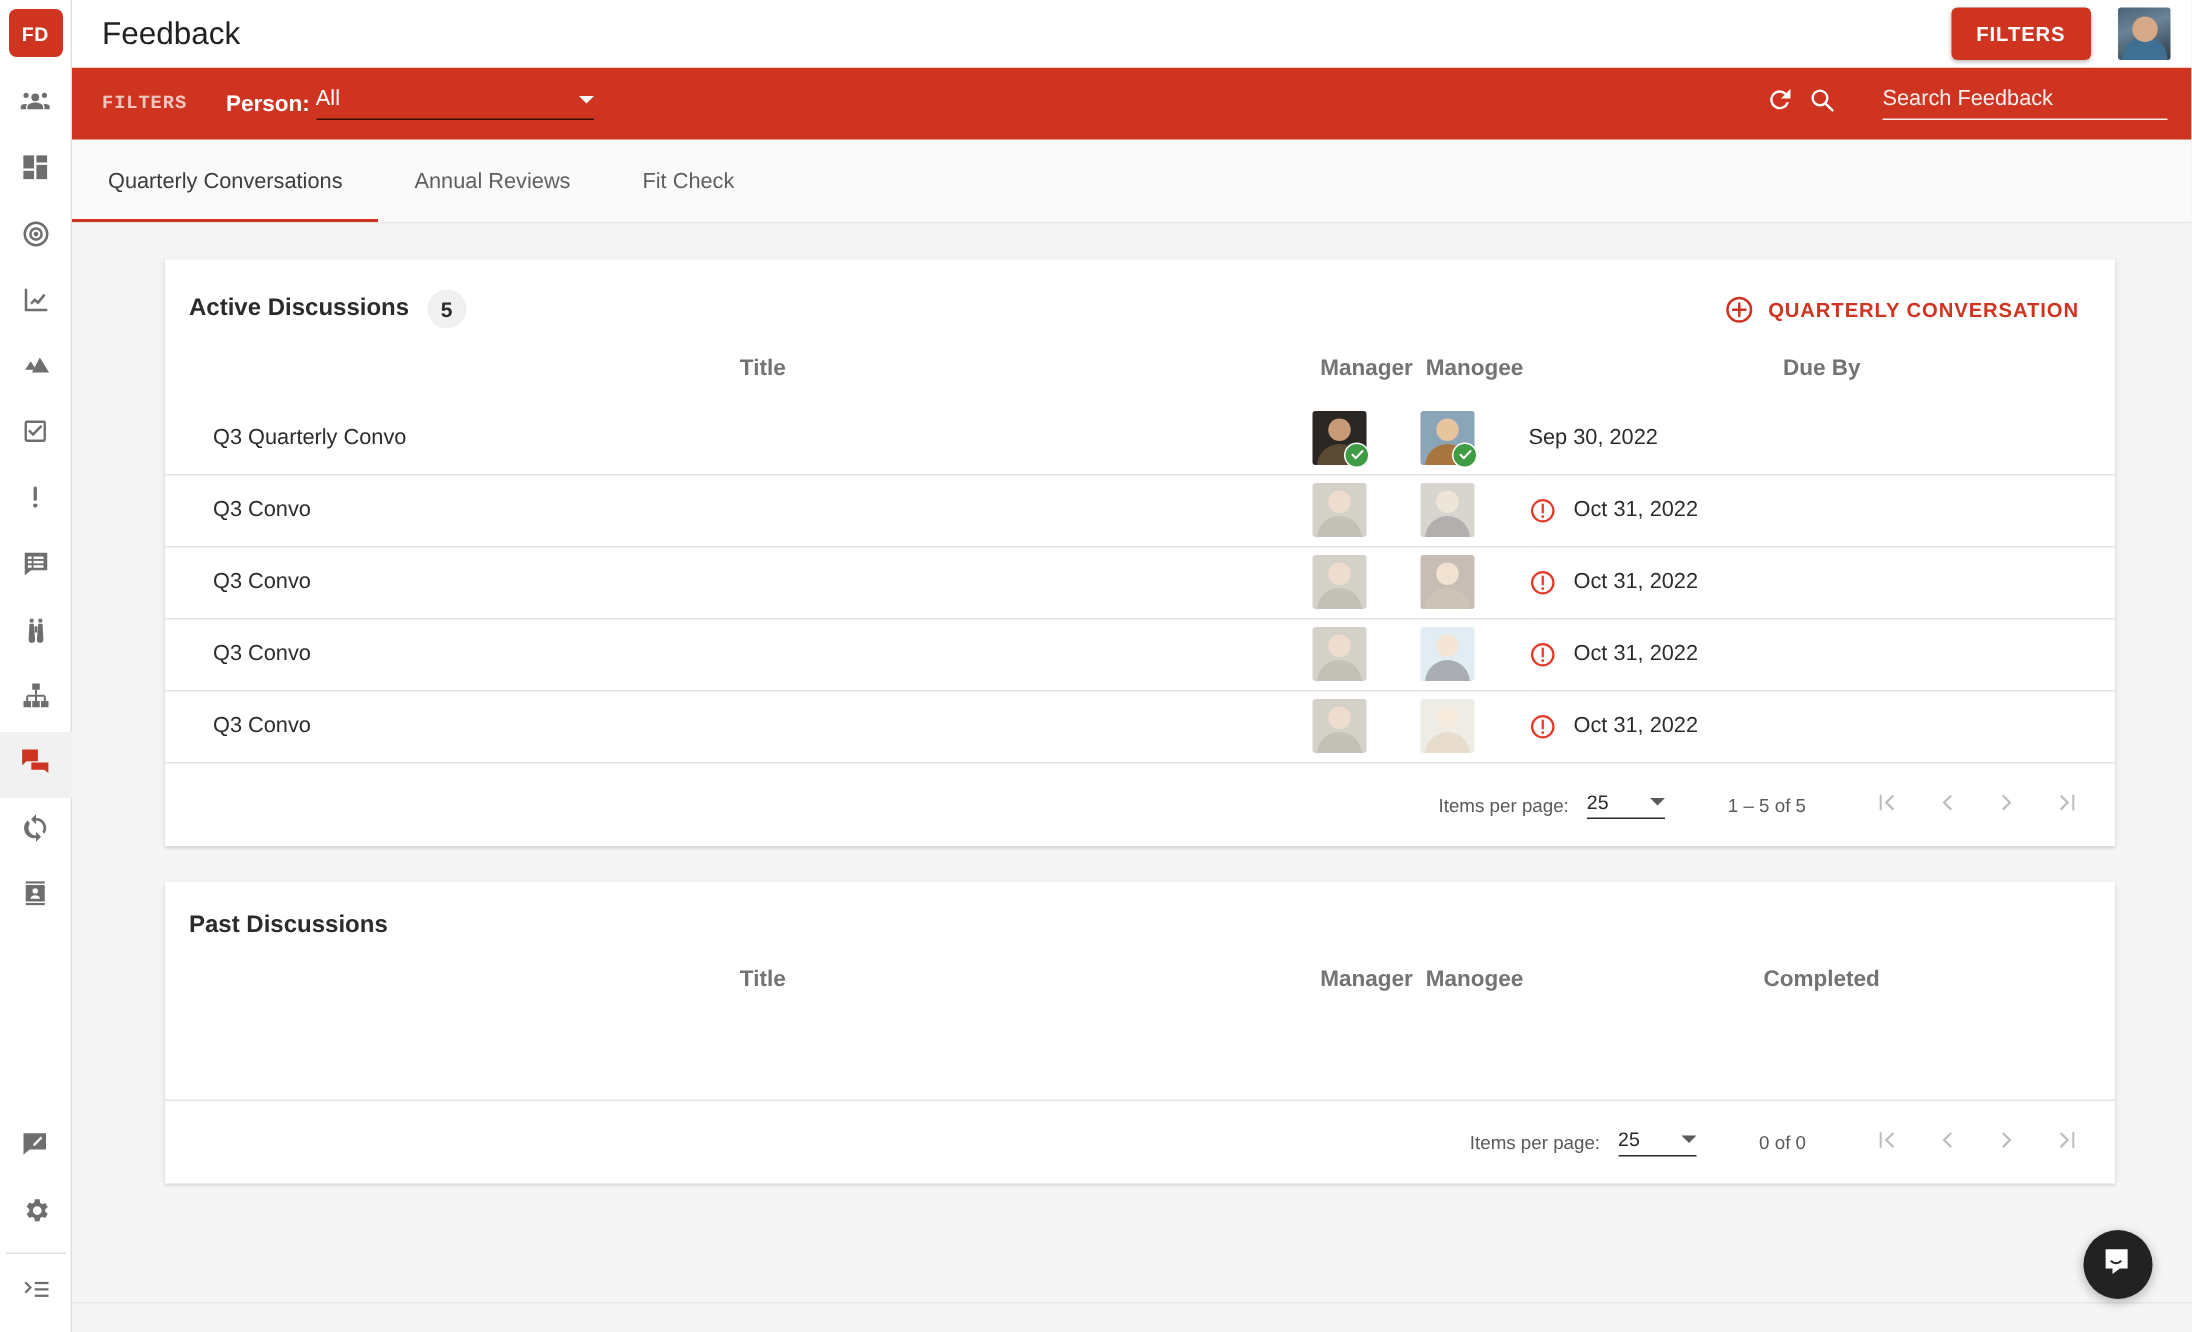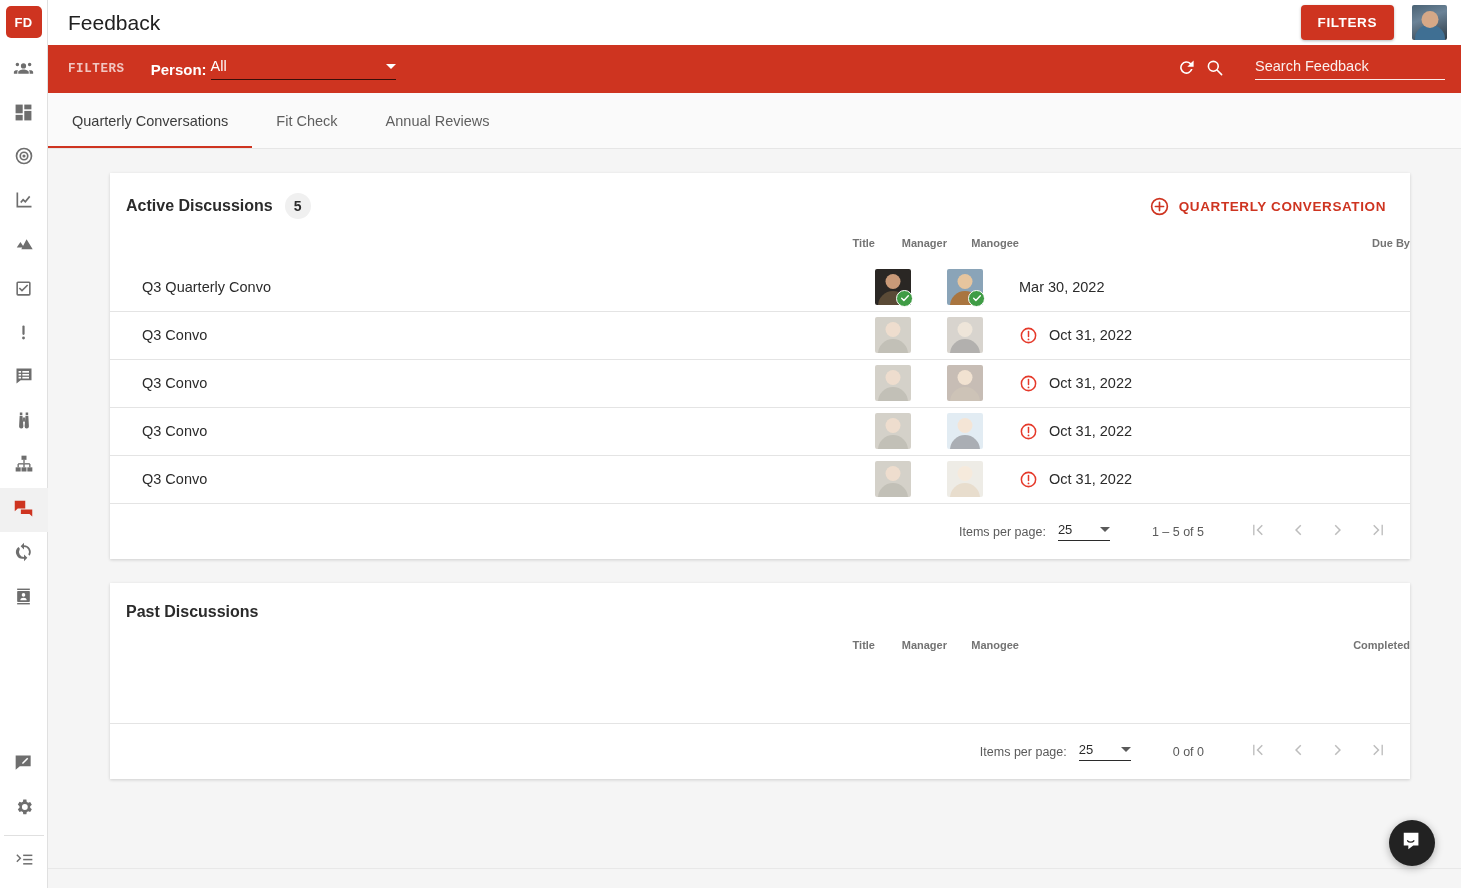--- a/index.html
+++ b/index.html
@@ -142,21 +142,21 @@
   }
   .add-action {
     margin-left: auto; display: flex; align-items: center;
     color: #ce3420; font-size: 13.5px; font-weight: bold; letter-spacing: .6px;
     cursor: pointer;
   }
   .add-action .plus { margin-right: 9px; display: flex; }
 
   table.grid { width: 100%; border-collapse: collapse; }
   table.grid th {
-    text-align: right; font-size: 11px; font-weight: bold; color: #737373;
+    text-align: center; font-size: 15px; font-weight: bold; color: #737373;
     padding: 12px 0 14px 0; font-family: "Liberation Sans", sans-serif;
   }
   table.grid td {
     font-size: 14.5px; color: #2b2b2b; border-top: 1px solid #e4e4e4;
     padding: 0; height: 48px; vertical-align: middle;
   }
   table.grid tr.first-row td { border-top: none; }
   .col-title { padding-left: 32px !important; width: 765px; }
   .col-mgr { width: 72px; }
   .col-mge { width: 72px; margin-left: 36px; }
@@ -426,22 +426,22 @@
         </span>
       </div>
       <div class="search-wrap">
         <input class="search-input" type="text" placeholder="Search Feedback" style="">
       </div>
     </div>
   </div>
 
   <div class="tabs">
     <div class="tab active">Quarterly Conversations</div>
+    <div class="tab">Annual Reviews</div>
     <div class="tab">Fit Check</div>
-    <div class="tab">Annual Reviews</div>
   </div>
 
   <main class="content">
 
     <section class="card">
       <div class="card-head">
         <span class="card-title">Active Discussions</span>
         <span class="count-badge">5</span>
         <div class="add-action">
           <span class="plus">
@@ -487,21 +487,21 @@
                   </div>
                   <div class="check-badge">
                     <svg width="10" height="10" viewBox="0 0 24 24" fill="none" stroke="#fff" stroke-width="3.4" stroke-linecap="round" stroke-linejoin="round">
                       <path d="M4 12.5l5.3 5.3L20 6.5"></path>
                     </svg>
                   </div>
                 </div>
               </td>
               <td>
                 <div class="due-cell">
-                  <span>Mar 30, 2022</span>
+                  <span>Sep 30, 2022</span>
                 </div>
               </td>
             </tr>
             <tr>
               <td class="col-title">Q3 Convo</td>
               <td>
                 <div class="av-wrap">
                   <div class="av dim" style="background: rgb(154, 147, 127);">
                     <div class="head" style="background: rgb(216, 176, 140);"></div>
                     <div class="body" style="background: rgb(111, 106, 85);"></div>

